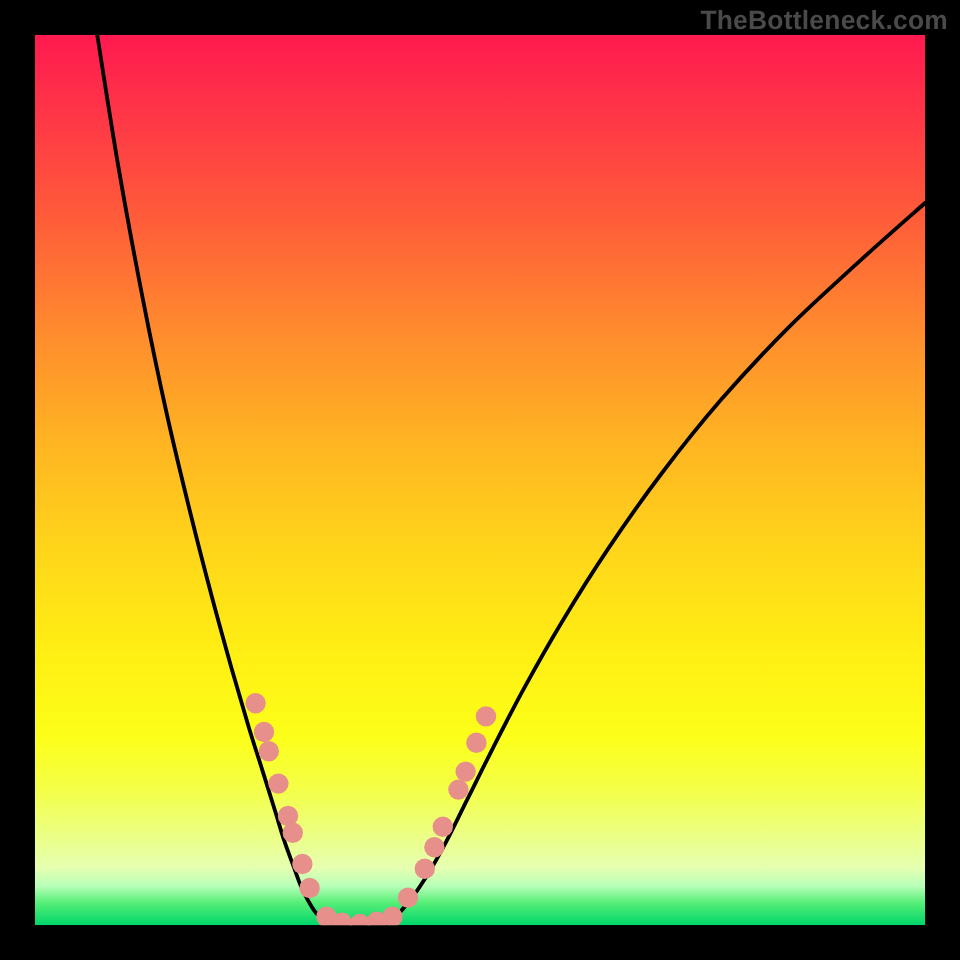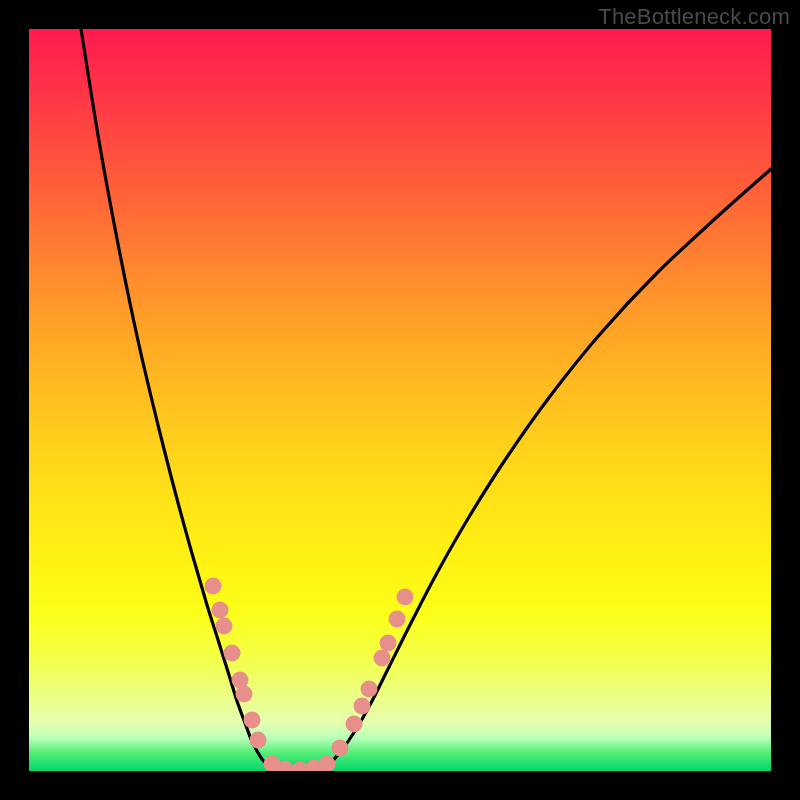--- a/index.html
+++ b/index.html
@@ -43,21 +43,21 @@
       #55ee77 97.5%,
       #00d66a 100%
     );
   }
   .watermark {
     position: absolute;
     top: 4px;
     right: 10px;
     color: #4a4a4a;
     font-size: 22px;
-    font-weight: 400;
+    font-weight: 700;
     letter-spacing: 0.2px;
     user-select: none;
   }
   svg.curve {
     position: absolute;
     inset: 0;
     width: 100%;
     height: 100%;
     overflow: visible;
   }

